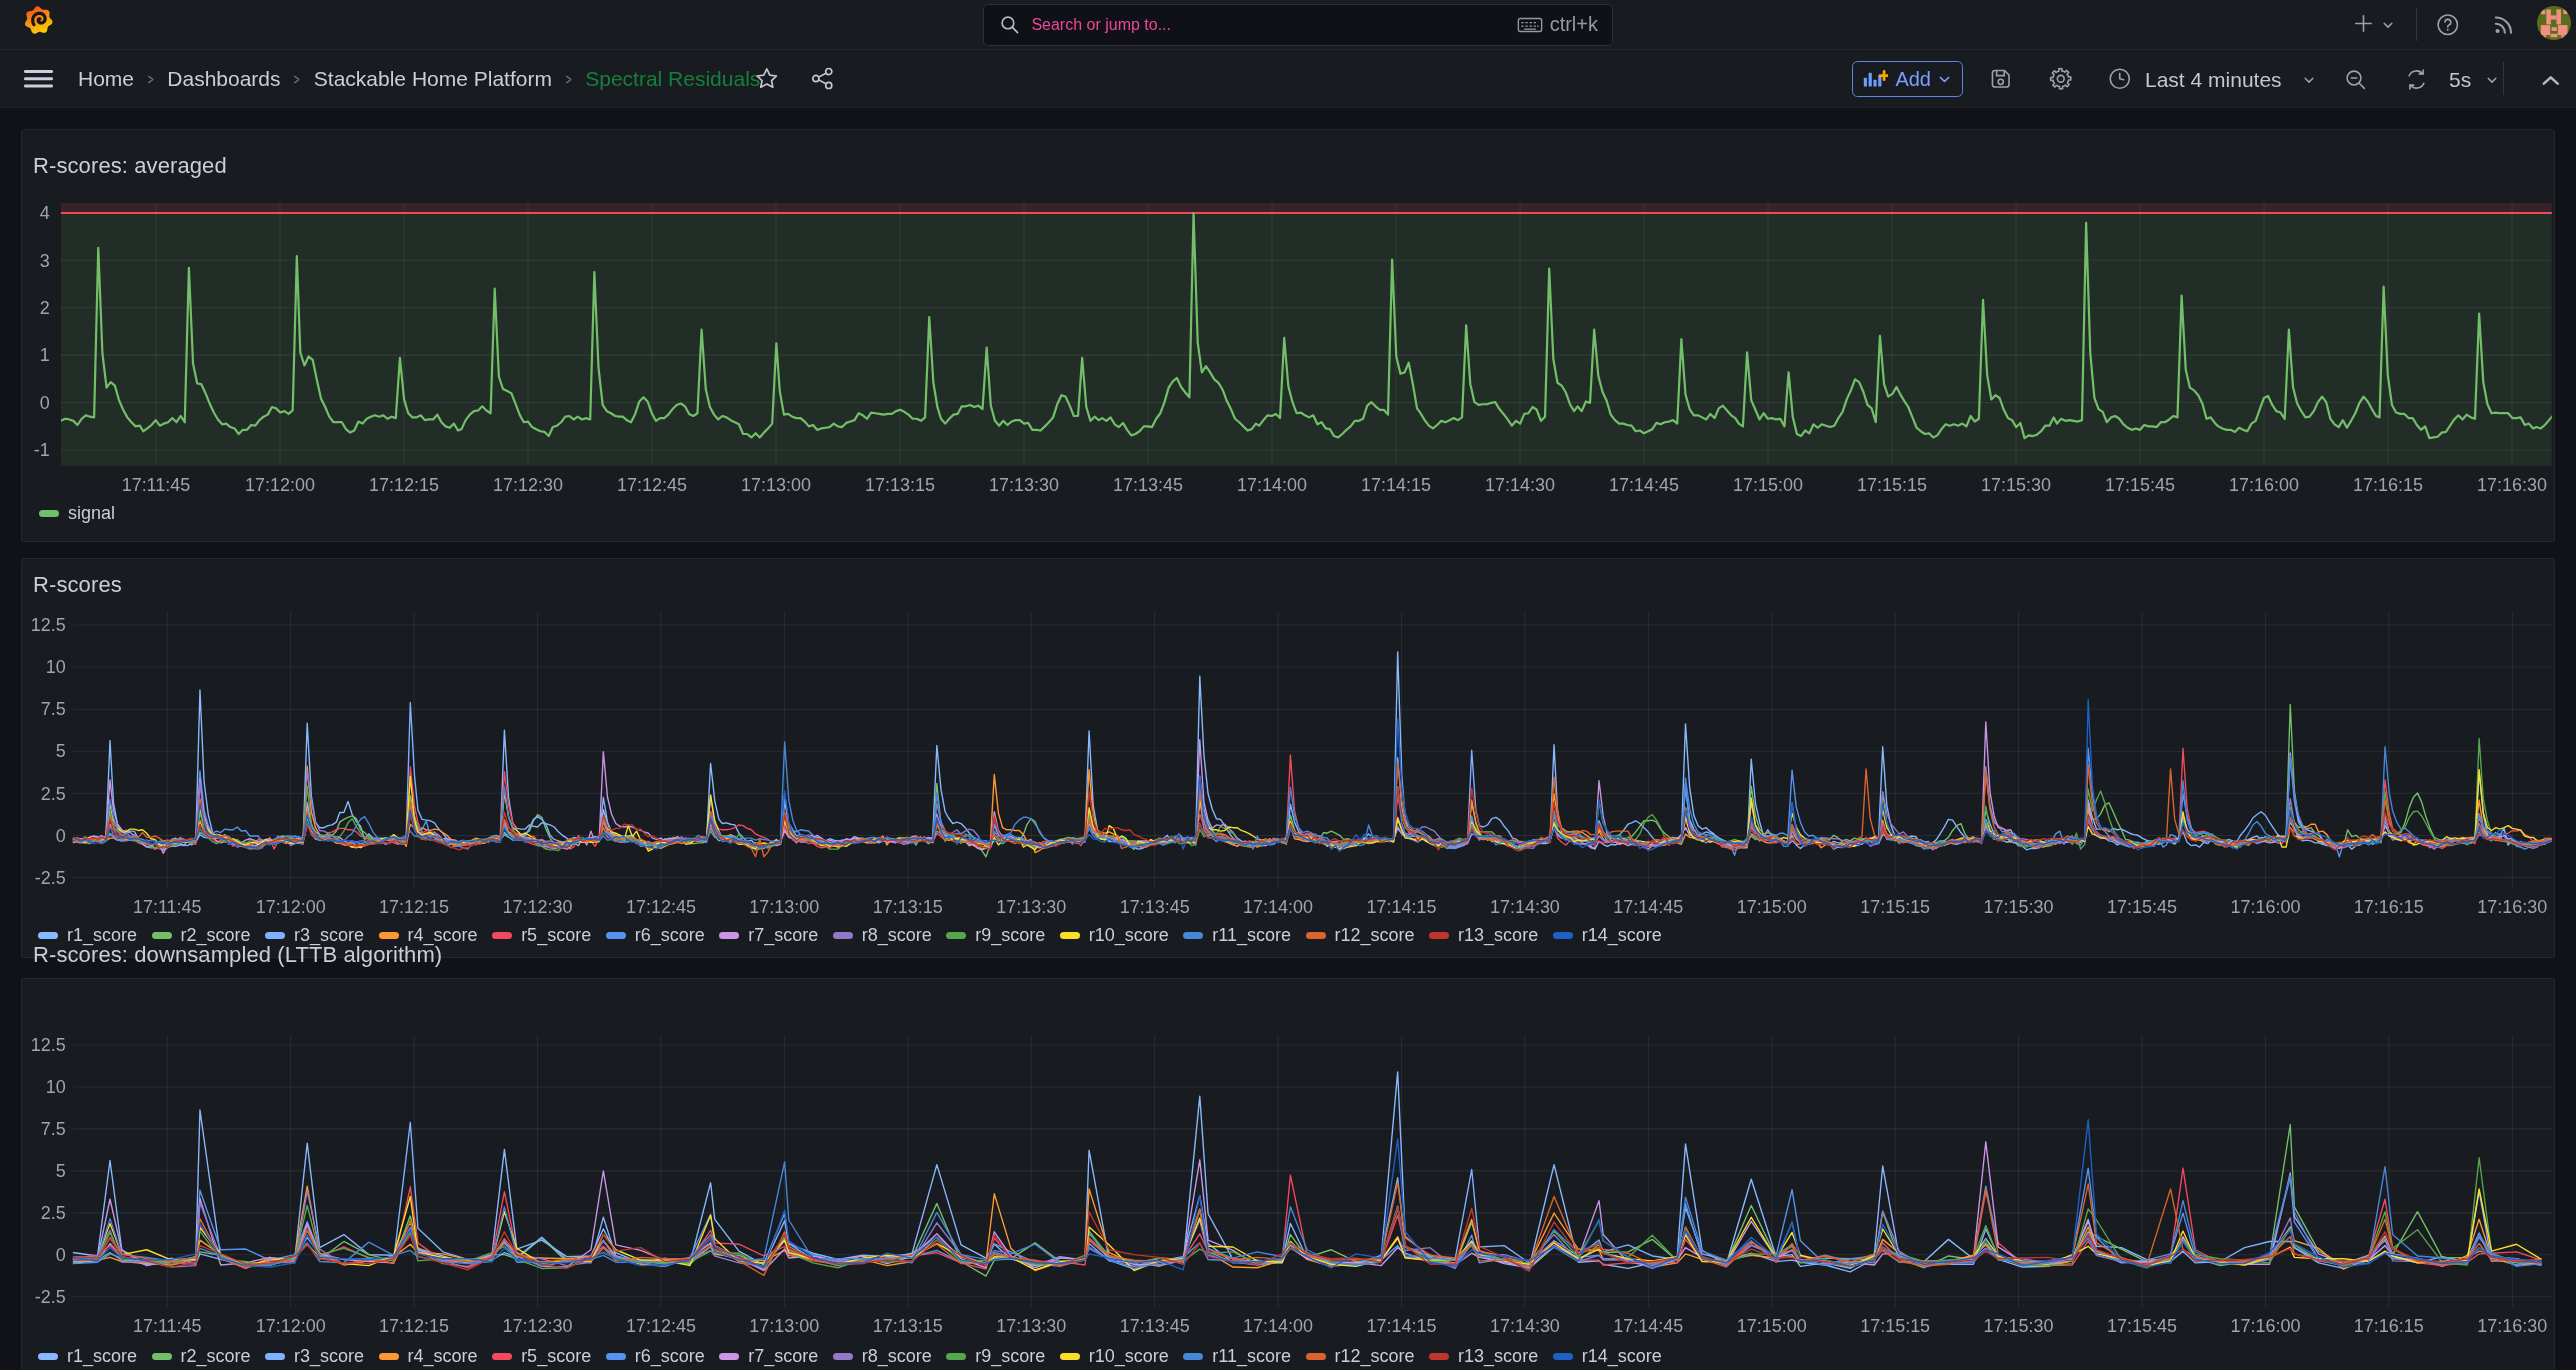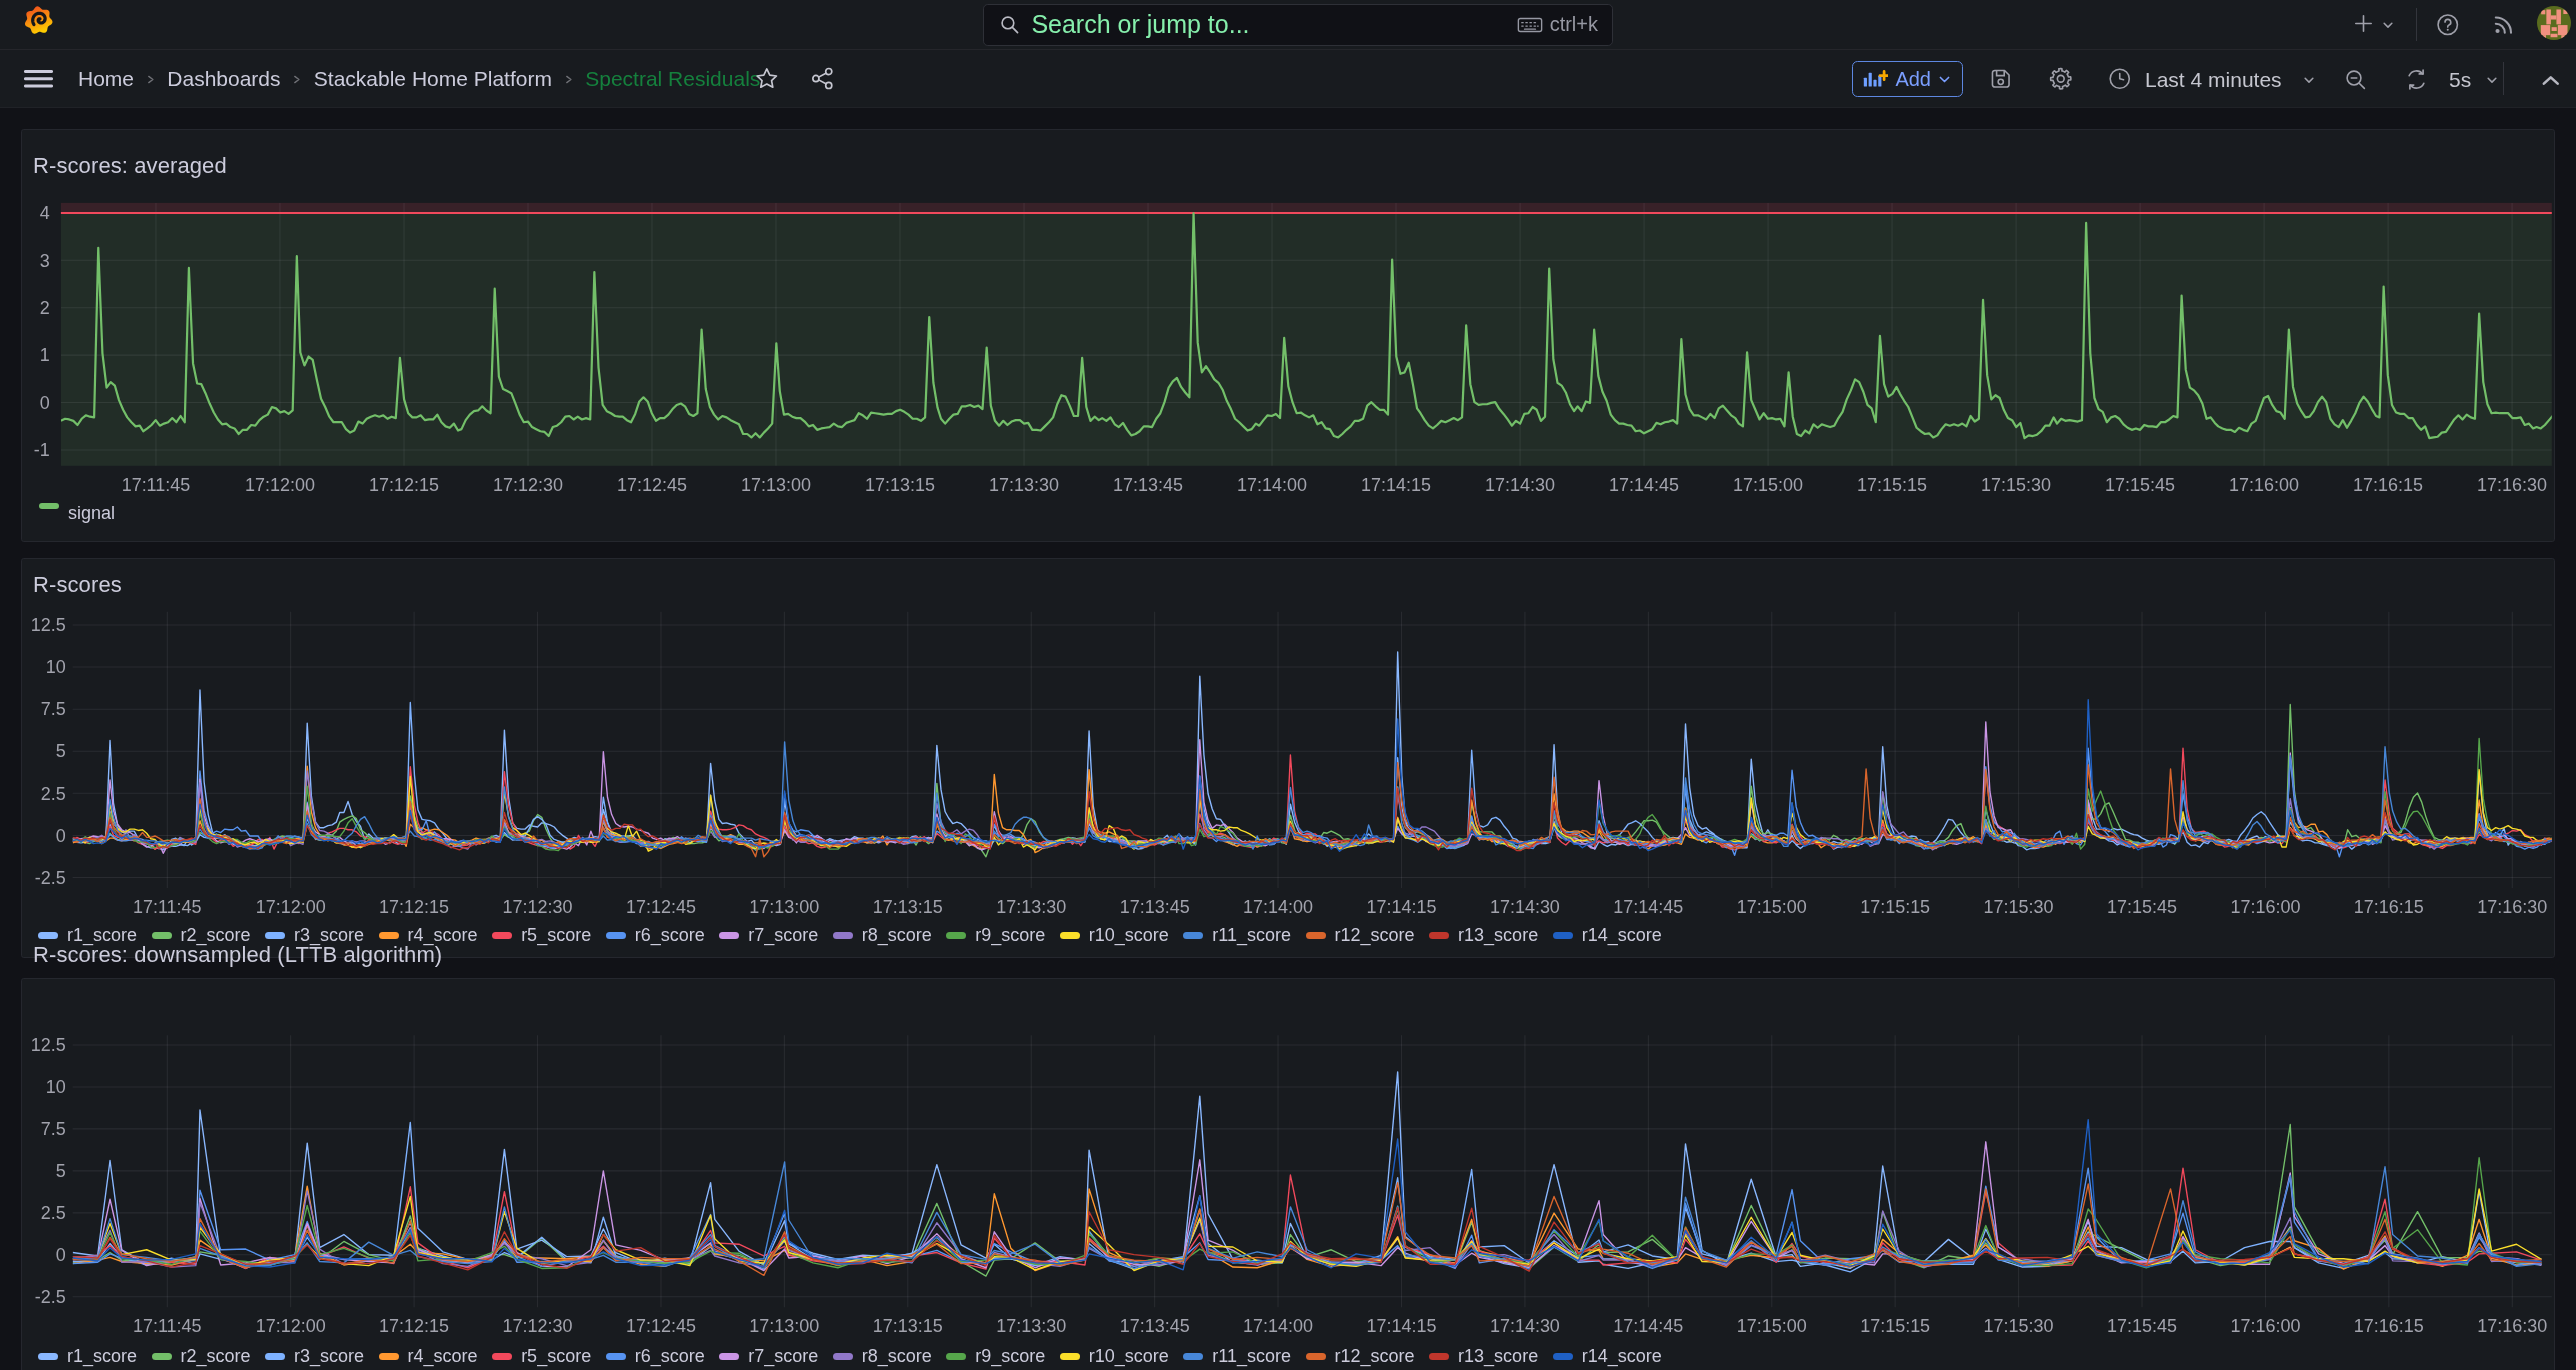--- a/index.html
+++ b/index.html
@@ -3,21 +3,21 @@
 *{margin:0;padding:0;box-sizing:border-box}
 body{width:2576px;height:1371px;background:#111217;font-family:"Liberation Sans",sans-serif;overflow:hidden;position:relative}
 .abs{position:absolute}
 #topbar{position:absolute;left:0;top:0;width:100%;height:50px;background:#181b1f;border-bottom:0.7px solid #25262b}
 #navbar{position:absolute;left:0;top:50px;width:100%;height:58px;background:#181b1f;border-bottom:0.7px solid #202227}
 .crumb{font-size:21px;color:#ccccdc}
 .crumb.dim{color:#15803d}
 #search{position:absolute;left:983px;top:3.5px;width:630px;height:42px;background:#101116;border:0.7px solid #2e3037;border-radius:4.8px;display:flex;align-items:center}
 .panel{position:absolute;left:21px;width:2534px;background:#181b1f;border:0.7px solid #25272e;border-radius:2.8px}
 .ptitle{position:absolute;left:33px;font-size:22px;font-weight:500;color:#ccccdc;letter-spacing:0.1px}
-.leg{position:absolute;display:flex;align-items:flex-start;font-size:18px;color:#ccccdc}
+.leg{position:absolute;display:flex;align-items:center;font-size:18px;color:#ccccdc}
 .sw{display:inline-block;width:20px;height:6.2px;border-radius:3.5px;margin-right:9px}
 .li{display:inline-flex;align-items:center;margin-right:14.5px;white-space:nowrap}
 #addbtn{position:absolute;left:1852px;top:61px;width:111px;height:36px;border:1.4px solid #5d87e0;border-radius:5.5px;display:flex;align-items:center;justify-content:center;color:#7B9FFF;font-size:20px}
 .tbtext{font-size:21px;color:#c5c6cf}
 </style></head><body>
 <div id="topbar"></div>
 <div class="abs" style="left:24px;top:4.8px"><svg width="29" height="29" viewBox="0 0 42 42" fill="none">
       <defs>
         <linearGradient id="lg" x1="0.1" y1="0" x2="0.5" y2="1">
           <stop offset="0" stop-color="#F0461F"></stop>
@@ -29,21 +29,21 @@
         <path d="M55.2,48.2L54.9,47.9L54.6,47.8L54.3,47.6L53.9,47.5L53.6,47.5L53.2,47.5L52.8,47.5L52.5,47.6L52.1,47.7L51.7,47.9L51.4,48.1L51.0,48.3L50.7,48.6L50.3,48.9L50.0,49.3L49.8,49.7L49.5,50.1L49.3,50.6L49.1,51.1L49.0,51.6L48.9,52.1L48.8,52.7L48.8,53.2L48.9,53.8L48.9,54.4L49.1,55.0L49.3,55.6L49.5,56.2L49.8,56.8L50.1,57.4L50.5,58.0L51.0,58.5L51.4,59.1L52.0,59.5L52.6,60.0L53.2,60.4L53.9,60.8L54.6,61.1L55.3,61.4L56.1,61.7L56.9,61.9L57.8,62.0L58.6,62.0L59.5,62.0L60.4,62.0L61.3,61.8L62.2,61.7L63.1,61.4L63.9,61.1L64.8,60.7L65.7,60.2L66.5,59.6L67.3,59.0L68.0,58.4L68.8,57.6L69.4,56.9L70.1,56.0L70.7,55.1L71.2,54.2L71.6,53.2L72.0,52.1L72.3,51.0L72.6,49.9L72.7,48.8L72.8,47.6L72.8,46.4L72.7,45.2L72.6,44.0L72.3,42.8L72.0,41.7L71.5,40.5L71.0,39.3L70.4,38.2L69.7,37.1L69.0,36.1L68.1,35.1L67.2,34.1L66.2,33.2L65.1,32.4L64.0,31.6L62.8,30.9L61.5,30.3L60.2,29.8L58.8,29.3L57.4,29.0L56.0,28.7L54.5,28.6L53.1,28.5L51.6,28.6L50.1,28.7L48.6,29.0L47.1,29.4L45.6,29.9L44.2,30.4L42.7,31.1L41.4,31.9L40.0,32.8L38.7,33.8L37.5,34.9L36.4,36.1L35.3,37.3L34.3,38.7L33.4,40.1L32.6,41.6L31.9,43.1L31.3,44.7L30.8,46.4L30.4,48.1L30.2,49.9L30.0,51.6L30.0,53.4L30.1,55.2L30.3,57.0L30.7,58.8L31.1,60.6L31.7,62.4L32.5,64.1L33.3,65.8L34.3,67.4" stroke="#15171b" stroke-width="11" fill="none" stroke-linecap="round"></path>
       </g>
     </svg></div>
 <div id="search">
     <div style="margin-left:15px;display:flex">
       <svg width="22" height="22" viewBox="0 0 32 32" fill="none">
         <circle cx="13" cy="13" r="8.5" stroke="#b9bac3" stroke-width="2.4"></circle>
         <line x1="19.5" y1="19.5" x2="27" y2="27" stroke="#b9bac3" stroke-width="2.4" stroke-linecap="round"></line>
       </svg>
     </div>
-    <div style="margin-left:10.4px;font-size:25px;color:#86efac;flex:1">Search or jump to...</div>
+    <div style="margin-left:10.4px;font-size:16px;color:#ec4899;flex:1">Search or jump to...</div>
     <div style="display:flex;align-items:center;margin-right:14px">
       <svg width="26" height="19.4" viewBox="0 0 38 28" fill="none">
         <rect x="2" y="5" width="34" height="19" rx="3" stroke="#9698a3" stroke-width="2"></rect>
         <path d="M7 11h2M13 11h2M19 11h2M25 11h2M7 16h2M13 16h2M19 16h2M25 16h2M30 16h1M11 20.5h16" stroke="#9698a3" stroke-width="2" stroke-linecap="round"></path>
       </svg>
       <span style="font-size:20px;color:#9698a3;margin-left:7px">ctrl+k</span>
     </div>
   </div>
 <div class="abs" style="left:2353px;top:13px"><svg width="21" height="21" viewBox="0 0 30 30" fill="none">
       <path d="M15 4v22M4 15h22" stroke="#9fa0aa" stroke-width="2.3" stroke-linecap="round"></path>

